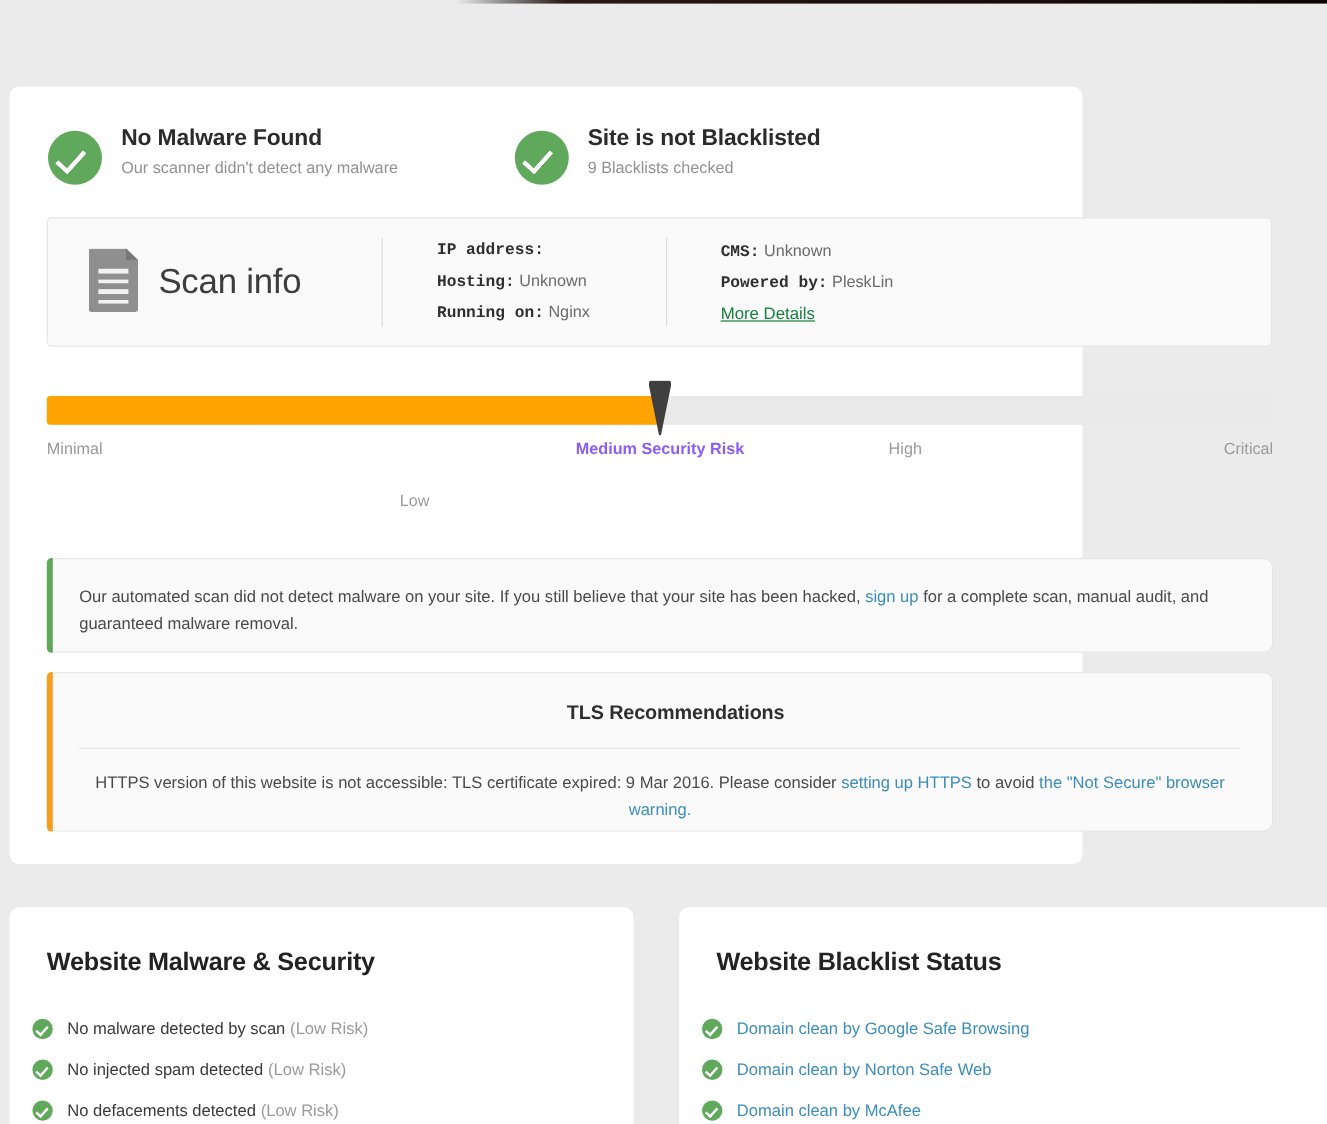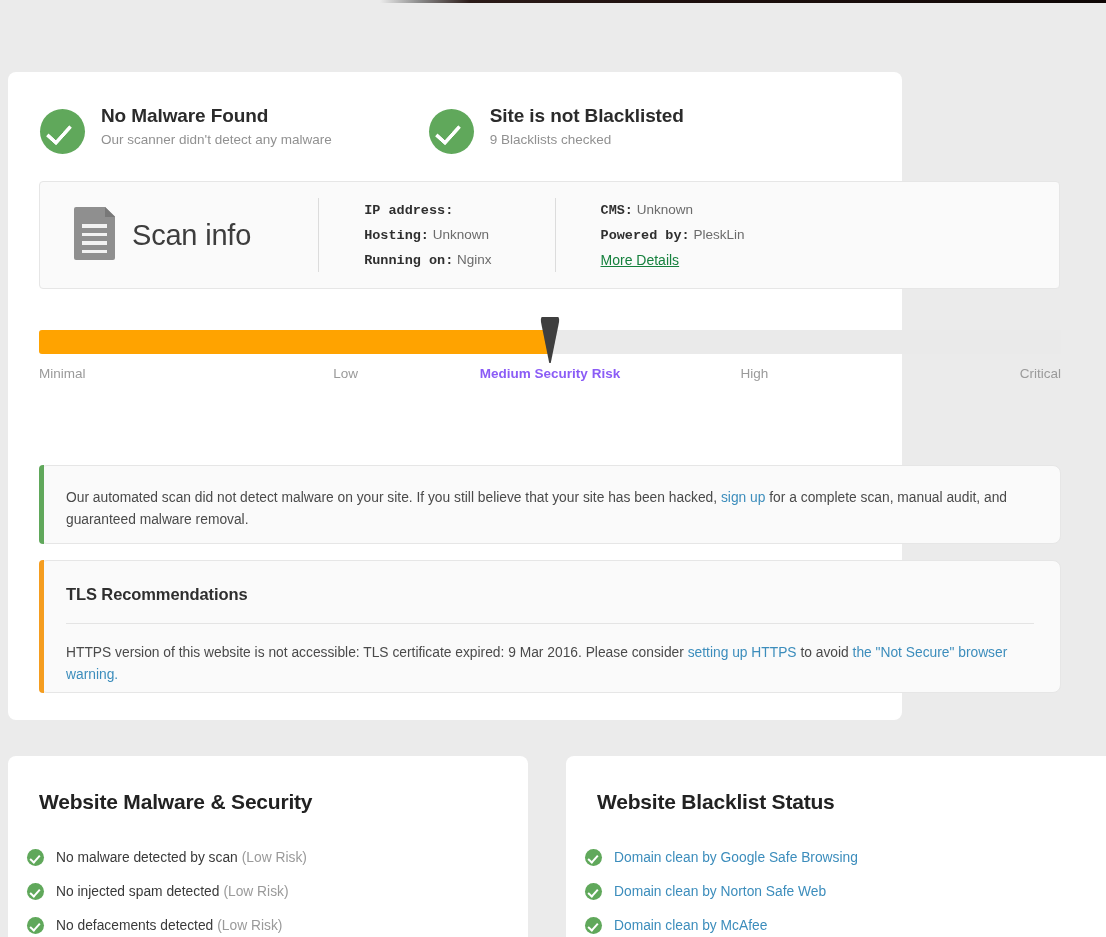--- a/index.html
+++ b/index.html
@@ -123,21 +123,21 @@
   }
   .alert .bar {
     position: absolute; left: -1px; top: -1px; bottom: -1px; width: 5px;
     border-radius: 4px 0 0 4px;
   }
   .alert-scan { top: 393px; height: 79px; }
   .alert-scan .bar { background: #60a85b; }
   .alert-scan .body {
     padding: 21px 30px 0 26px; font-size: 13.8px; color: #4a4a4a; line-height: 22px;
   }
-  .alert-tls { top: 488px; height: 133px; }
+  .alert-tls { top: 488px; height: 133px; text-align: center; }
   .alert-tls .bar { background: #f59d1f; }
   .tls-head {
     font-size: 16.5px; font-weight: bold; color: #2f2f2f;
     padding: 24px 0 0 26px; letter-spacing: -0.1px;
   }
   .tls-hr {
     height: 1px; background: #e4e4e4; margin: 19px 26px 0 26px;
   }
   .tls-body {
     padding: 18px 26px 0 26px; font-size: 13.8px; color: #4a4a4a; line-height: 22px;
@@ -252,21 +252,21 @@
       </div>
     </div>
 
     <div class="gauge-wrap">
       <div class="gauge-track">
         <div class="gauge-fill" id="gaugeFill" style="width: 50%; background: rgb(255, 163, 0);"></div>
         <div class="gauge-marker" id="gaugeMarker" style="left: 50%; background: rgb(63, 63, 63);"></div>
       </div>
       <div class="gauge-labels" id="gaugeLabels">
           <span style="left: 0px;">Minimal</span>
-          <span style="left: 30%; transform: translateX(-50%);">Low</span>
+          <span style="left: 30%; transform: translateX(-50%); margin-top: 44px;">Low</span>
           <span class="active" style="left: 50%; transform: translateX(-50%);">Medium Security Risk</span>
           <span style="left: 70%; transform: translateX(-50%);">High</span>
           <span style="right: 0px;">Critical</span>
         </div>
     </div>
 
     <div class="alert alert-scan">
       <div class="bar"></div>
       <div class="body">
         <span>Our automated scan did not detect malware on your site. If you still believe that your site has been hacked, </span><a class="lnk">sign up</a><span> for a complete scan, manual audit, and guaranteed malware removal.</span>

